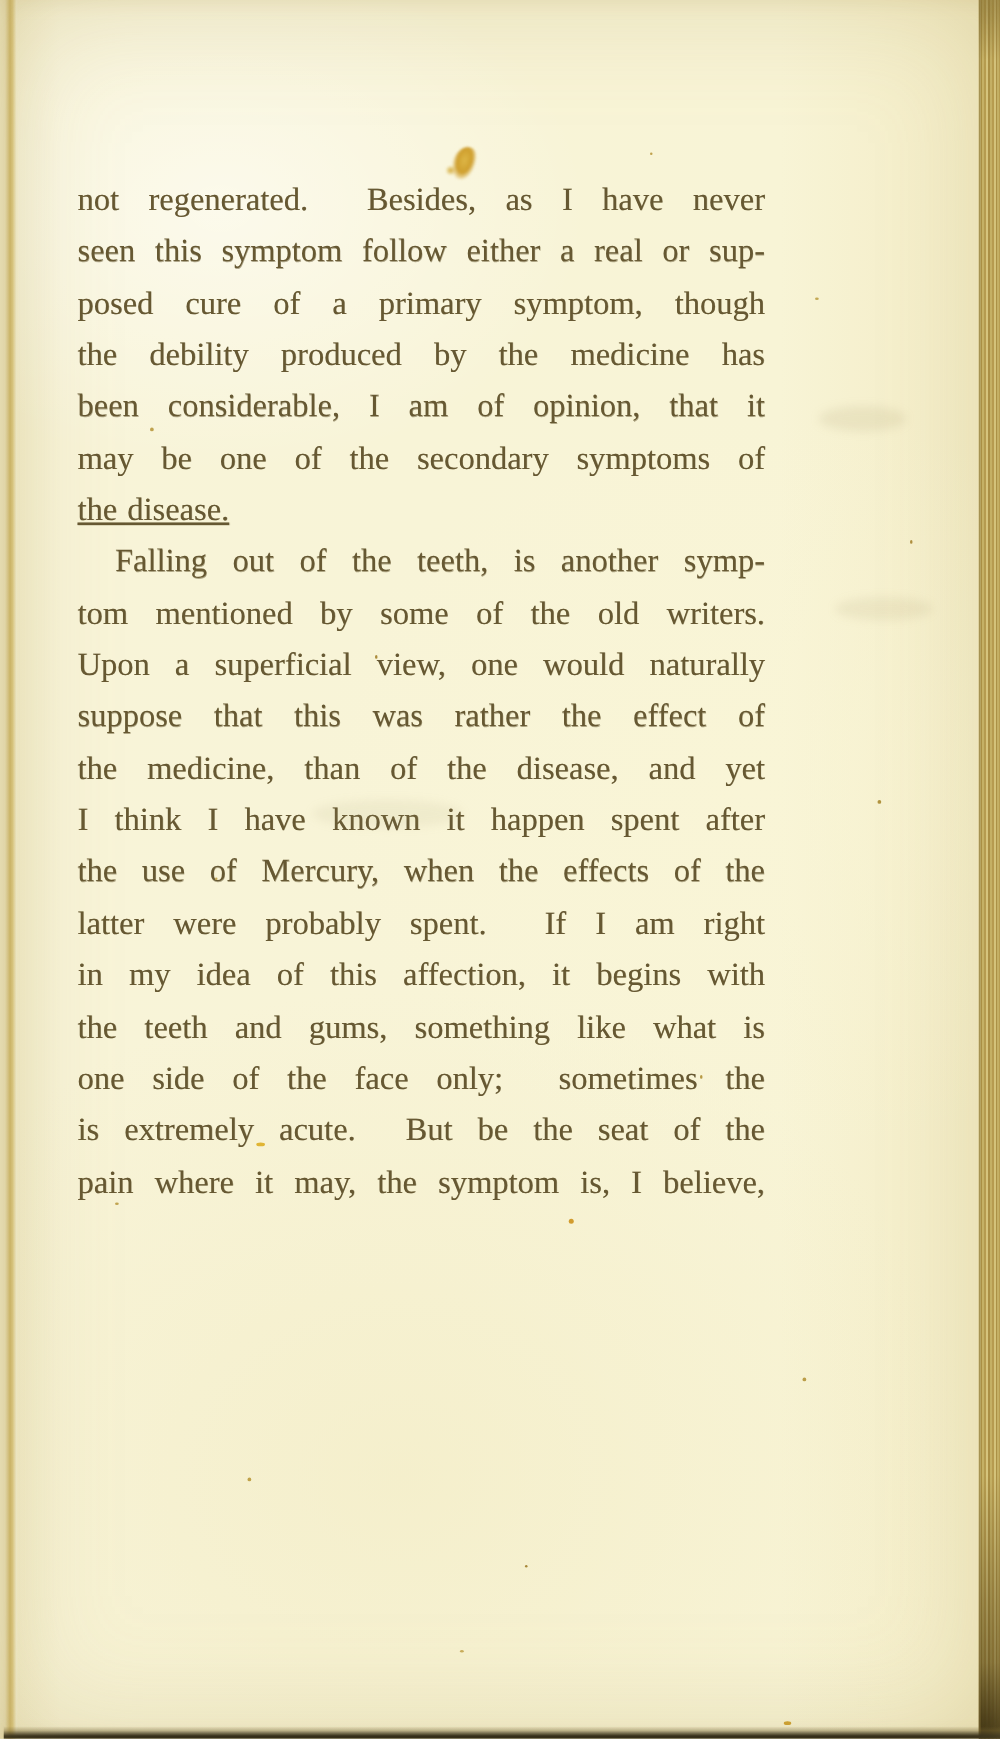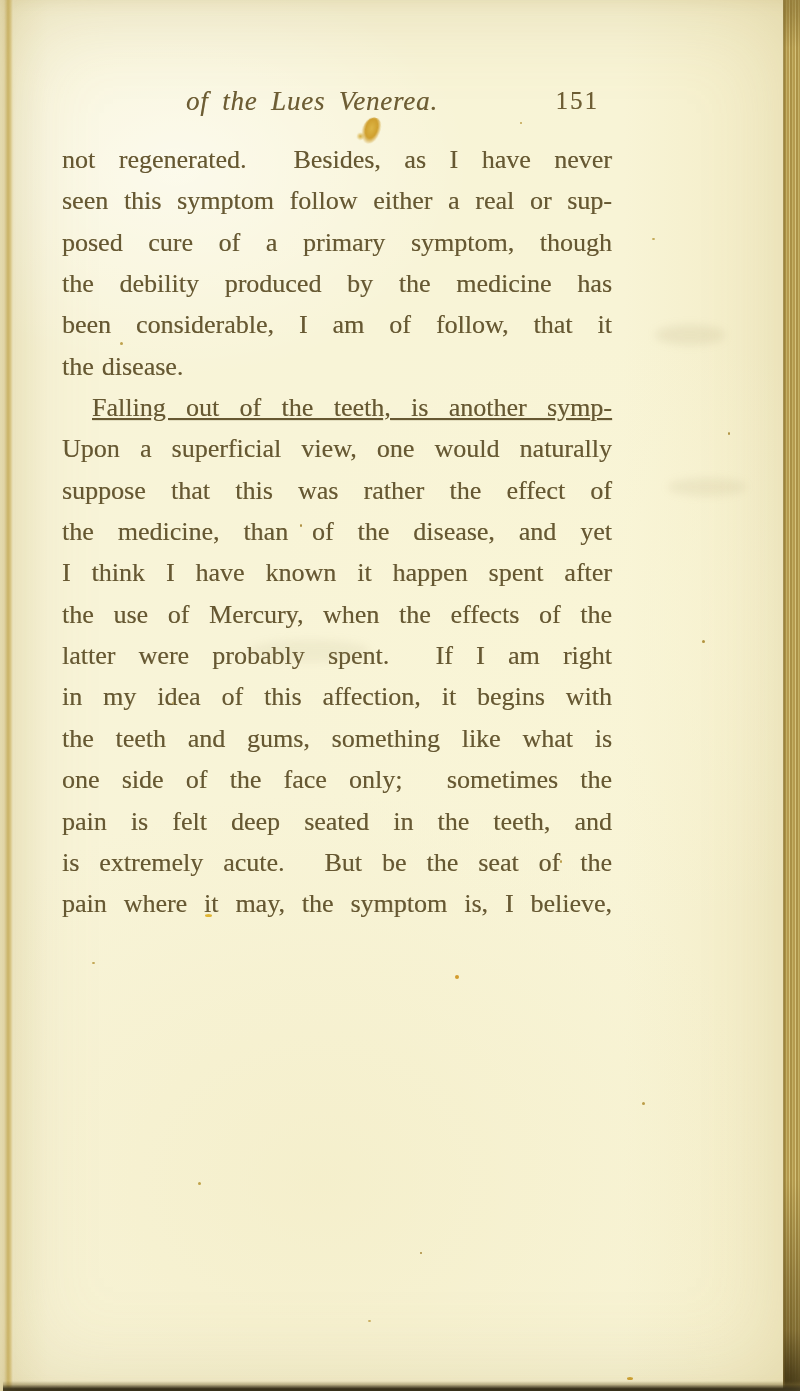--- a/index.html
+++ b/index.html
@@ -64,66 +64,63 @@
   .text-block{
     position:absolute;left:62px;top:139px;width:550px;
     color:#665832;font-size:26px;
     text-shadow:0.3px 0.3px 0.5px rgba(102,88,50,0.5);
   }
   .line{
     height:41.35px;line-height:41.35px;
     text-align:justify;text-align-last:justify;
     word-spacing:1.5px;white-space:normal;overflow:visible;
   }
-  .line.no-justify{text-align-last:left;}
-  .line.indent{padding-left:30px;text-decoration:underline;}
+  .line.no-justify{text-align-last:left;text-decoration:underline;}
+  .line.indent{padding-left:30px;}
   
   .stain-main{
     position:absolute;left:362px;top:117px;width:18px;height:27px;border-radius:60% 40% 55% 45%;
     background:radial-gradient(ellipse at 50% 42%, #ddb646 0%, #cf9f2e 45%, rgba(207,159,46,0) 75%);
     filter:blur(0.7px);transform:rotate(16deg);
   }
   .stain-main::after{
     content:"";position:absolute;left:-4px;top:18px;width:9px;height:8px;border-radius:50%;
     background:radial-gradient(circle,#d5ab38 0%,rgba(213,171,56,0) 70%);
   }
   .speck{position:absolute;border-radius:50%;pointer-events:none;}
   .smudge{position:absolute;border-radius:50%;pointer-events:none;filter:blur(4px);}
 </style>
 </head>
 <body>
 
 <div class="page">
 
-  <div class="header">
-    <span class="running-title">of the Lues Venerea.</span>
-    <span class="page-number">151</span>
-  </div>
 
   <div class="text-block">
       <div>
         <div class="line">not regenerated.&nbsp; Besides, as I have never</div>
         <div class="line">seen this symptom follow either a real or sup-</div>
         <div class="line">posed cure of a primary symptom, though</div>
         <div class="line">the debility produced by the medicine has</div>
-        <div class="line">been considerable, I am of follow, that it</div>
+        <div class="line">been considerable, I am of opinion, that it</div>
+        <div class="line">may be one of the secondary symptoms of</div>
         <div class="line no-justify">the disease.</div>
       </div>
       <div>
         <div class="line indent">Falling out of the teeth, is another symp-</div>
+        <div class="line">tom mentioned by some of the old writers.</div>
         <div class="line">Upon a superficial view, one would naturally</div>
         <div class="line">suppose that this was rather the effect of</div>
         <div class="line">the medicine, than of the disease, and yet</div>
         <div class="line">I think I have known it happen spent after</div>
         <div class="line">the use of Mercury, when the effects of the</div>
         <div class="line">latter were probably spent.&nbsp; If I am right</div>
         <div class="line">in my idea of this affection, it begins with</div>
         <div class="line">the teeth and gums, something like what is</div>
         <div class="line">one side of the face only;&nbsp; sometimes the</div>
-        <div class="line">pain is felt deep seated in the teeth, and</div>
         <div class="line">is extremely acute.&nbsp; But be the seat of the</div>
         <div class="line">pain where it may, the symptom is, I believe,</div>
       </div>
     </div>
 
   <div class="stain-main"></div>
   <div class="speck" style="left:205px;top:914px;width:7px;height:3px;background:#e0b534;"></div>
   <div class="speck" style="left:455px;top:975px;width:4px;height:4px;background:#d29c2e;"></div>
   <div class="speck" style="left:627px;top:1377px;width:6px;height:3px;background:#cfa12f;"></div>
   <div class="speck" style="left:120px;top:342px;width:3px;height:3px;background:#bfa24e;"></div>

